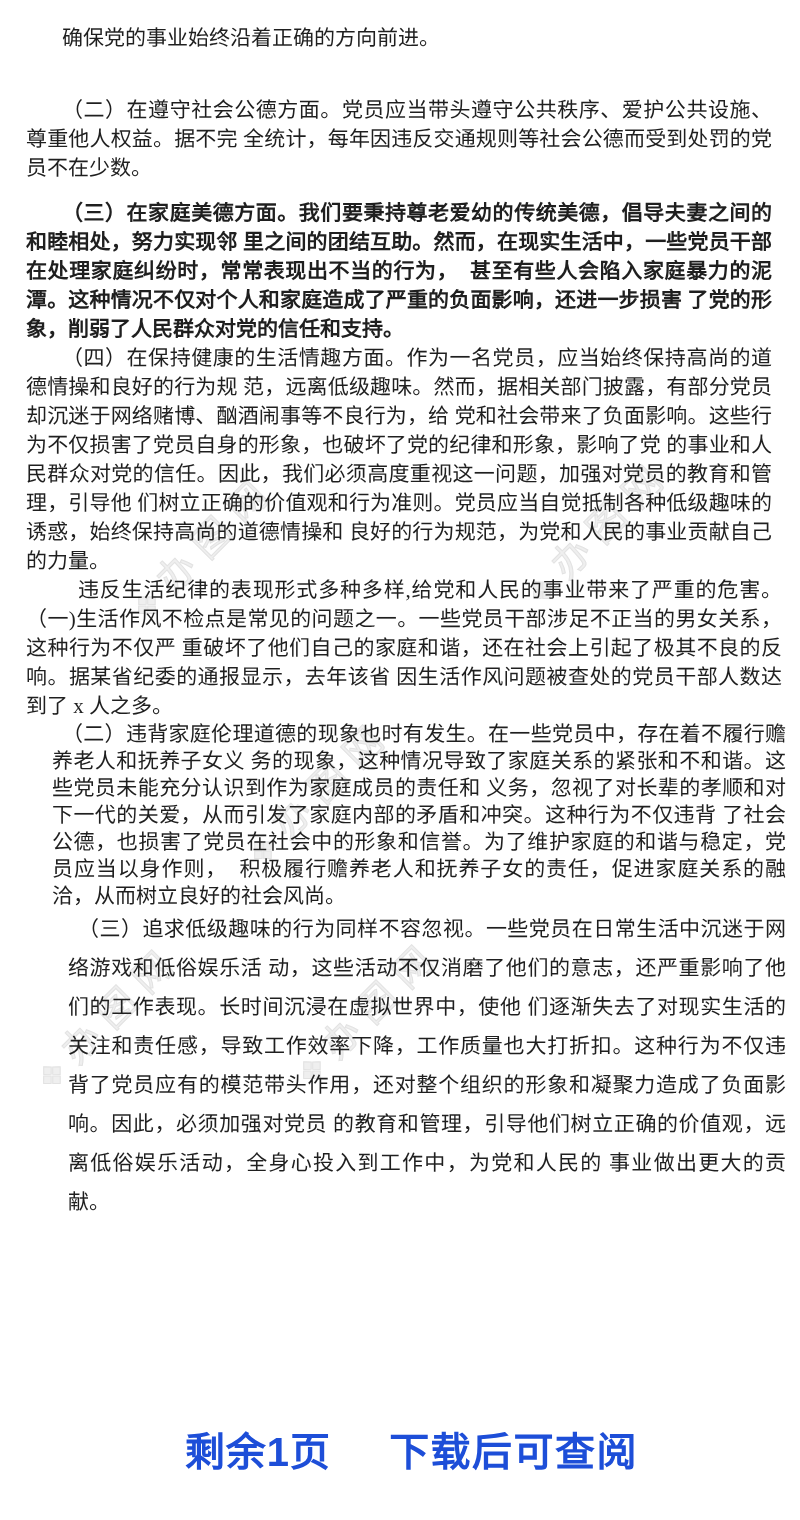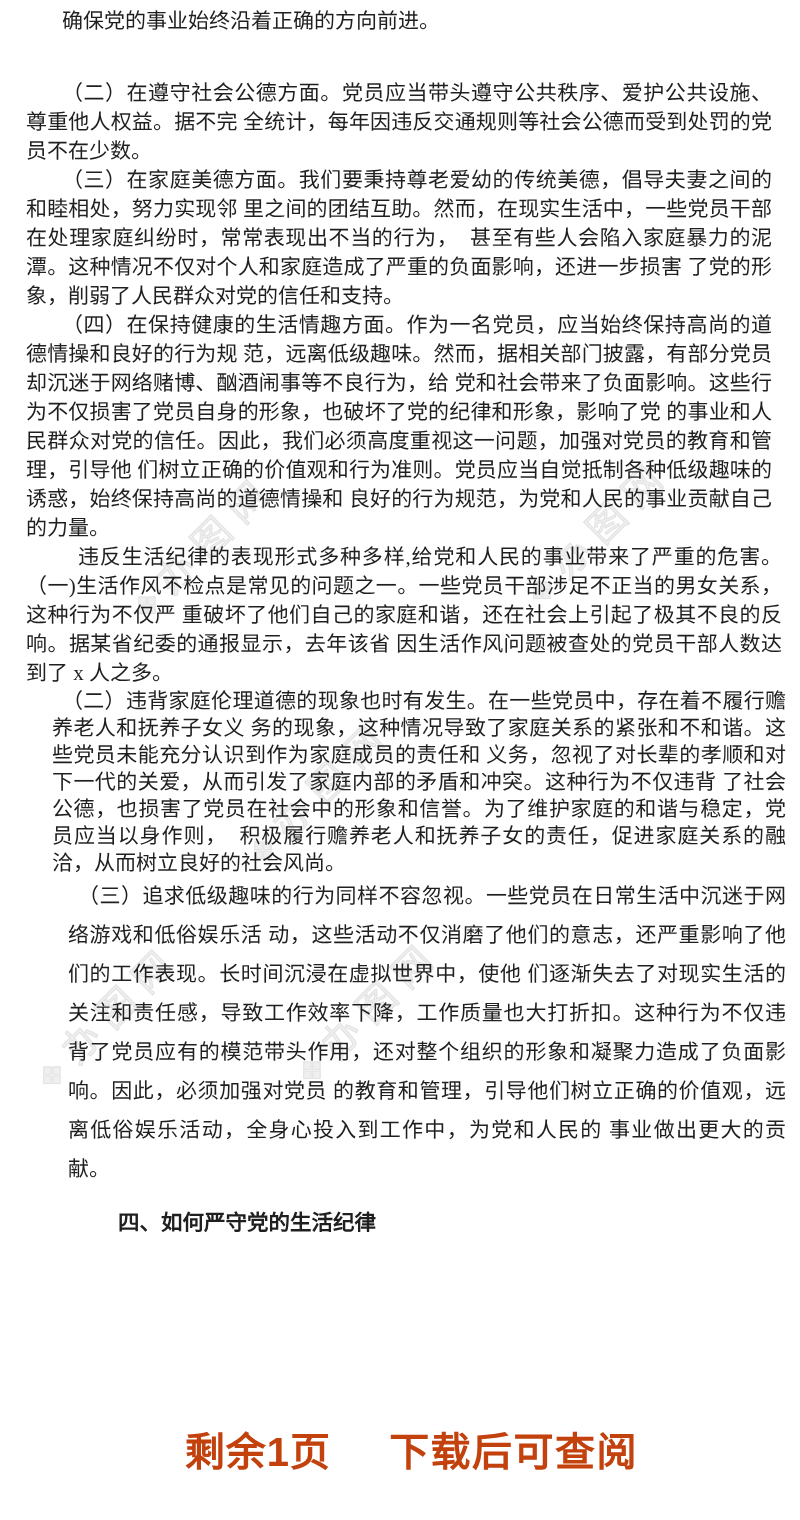--- a/index.html
+++ b/index.html
@@ -24,48 +24,48 @@
     letter-spacing:12px;
     white-space:nowrap;
     user-select:none;
     pointer-events:none;
   }
   .wm .wm-logo { font-size:32px; letter-spacing:0; margin-right:10px; }
 
   
   .content {
     position:relative; z-index:1;
-    padding-top:7px;
+    padding-top:24px;
     font-size:21px; line-height:29px;
     text-align:justify;
   }
   .para { white-space:pre-wrap; }
   .p-intro   { margin:0 30px 0 26px; text-indent:36px; }
   .p-social  { margin:43px 28px 0 26px; text-indent:36px; }
-  .p-family  { margin:0 28px 0 26px; text-indent:36px; }
+  .p-family  { margin:16px 28px 0 26px; text-indent:36px;font-weight:bold; }
   .p-hobby   { margin:0 28px 0 26px; text-indent:36px; }
   .h-sec {
     margin:16px 0 0 118px;
     font-size:21.5px; font-weight:bold; line-height:29px;
   }
   .h-sec4 { margin-top:20px; }
   .p-overview { margin:0 18px 0 26px; text-indent:52px; }
   .p-ethics   { margin:0 14px 0 52px; text-indent:10px; line-height:27px; }
   .p-lowtaste { margin:0 14px 8px 68px; text-indent:10px; line-height:39px; }
   .p-summary  { margin:0 30px 0 24px; text-indent:41px; }
   .p-education{ margin:0 28px 0 26px; text-indent:52px; }
 
   
   .footer {
     position:absolute; left:0; top:1420px; width:100%;
     box-sizing:border-box; padding-left:23px;
     text-align:center;
     font-family:"Liberation Sans","DejaVu Sans",sans-serif;
     font-weight:bold; font-size:40px;
-    color:#c2410c;
+    color:#1d4ed8;
     letter-spacing:1px;
     z-index:2;
     white-space:nowrap;
   }
   .footer .dl { margin-left:58px; letter-spacing:1.5px; }
 </style>
 </head>
 <body>
 
 <div class="page">
@@ -87,21 +87,20 @@
     <div class="para p-hobby">（四）在保持健康的生活情趣方面。作为一名党员，应当始终保持高尚的道德情操和良好的行为规 范，远离低级趣味。然而，据相关部门披露，有部分党员却沉迷于网络赌博、酗酒闹事等不良行为，给 党和社会带来了负面影响。这些行为不仅损害了党员自身的形象，也破坏了党的纪律和形象，影响了党 的事业和人民群众对党的信任。因此，我们必须高度重视这一问题，加强对党员的教育和管理，引导他 们树立正确的价值观和行为准则。党员应当自觉抵制各种低级趣味的诱惑，始终保持高尚的道德情操和 良好的行为规范，为党和人民的事业贡献自己的力量。</div>
 
 
     <div class="para p-overview">违反生活纪律的表现形式多种多样,给党和人民的事业带来了严重的危害。（一)生活作风不检点是常见的问题之一。一些党员干部涉足不正当的男女关系，这种行为不仅严 重破坏了他们自己的家庭和谐，还在社会上引起了极其不良的反响。据某省纪委的通报显示，去年该省 因生活作风问题被查处的党员干部人数达到了 x 人之多。</div>
 
     <div class="para p-ethics">（二）违背家庭伦理道德的现象也时有发生。在一些党员中，存在着不履行赡养老人和抚养子女义 务的现象，这种情况导致了家庭关系的紧张和不和谐。这些党员未能充分认识到作为家庭成员的责任和 义务，忽视了对长辈的孝顺和对下一代的关爱，从而引发了家庭内部的矛盾和冲突。这种行为不仅违背 了社会公德，也损害了党员在社会中的形象和信誉。为了维护家庭的和谐与稳定，党员应当以身作则，  积极履行赡养老人和抚养子女的责任，促进家庭关系的融洽，从而树立良好的社会风尚。</div>
 
     <div class="para p-lowtaste">（三）追求低级趣味的行为同样不容忽视。一些党员在日常生活中沉迷于网络游戏和低俗娱乐活 动，这些活动不仅消磨了他们的意志，还严重影响了他们的工作表现。长时间沉浸在虚拟世界中，使他 们逐渐失去了对现实生活的关注和责任感，导致工作效率下降，工作质量也大打折扣。这种行为不仅违 背了党员应有的模范带头作用，还对整个组织的形象和凝聚力造成了负面影响。因此，必须加强对党员 的教育和管理，引导他们树立正确的价值观，远离低俗娱乐活动，全身心投入到工作中，为党和人民的 事业做出更大的贡献。</div>
 
 
-    <div class="h-sec h-sec4">四、如何严守党的生活纪律</div>
 
 
   </div>
 
   <div class="footer">
     <span>剩余1页</span><span class="dl">下载后可查阅</span>
   </div>
 
 </div>
 

